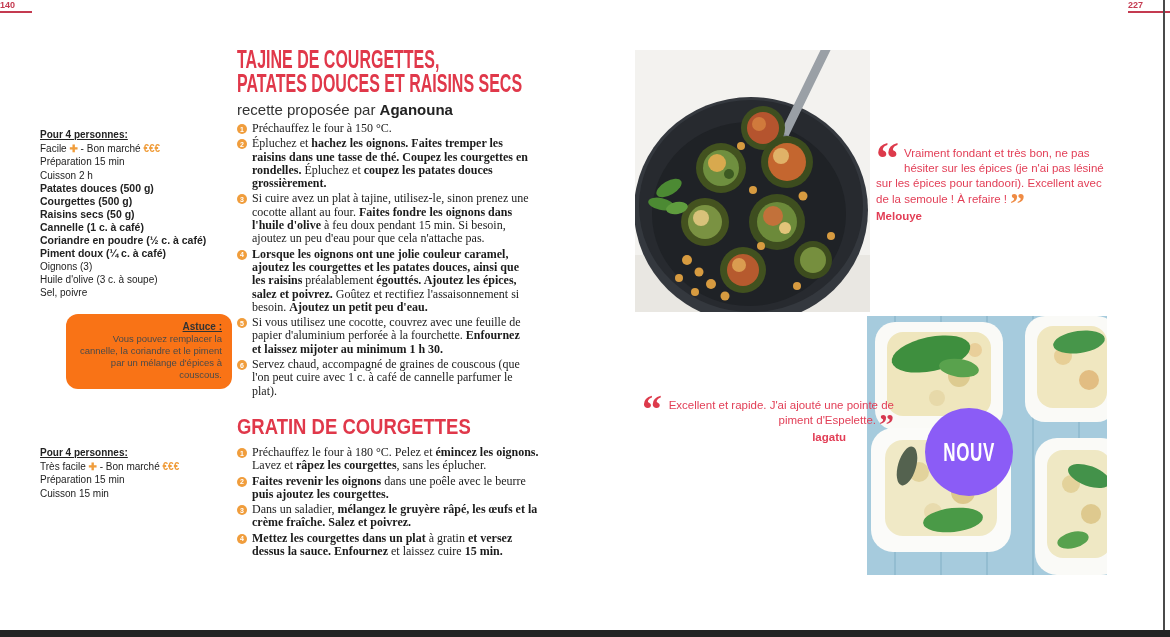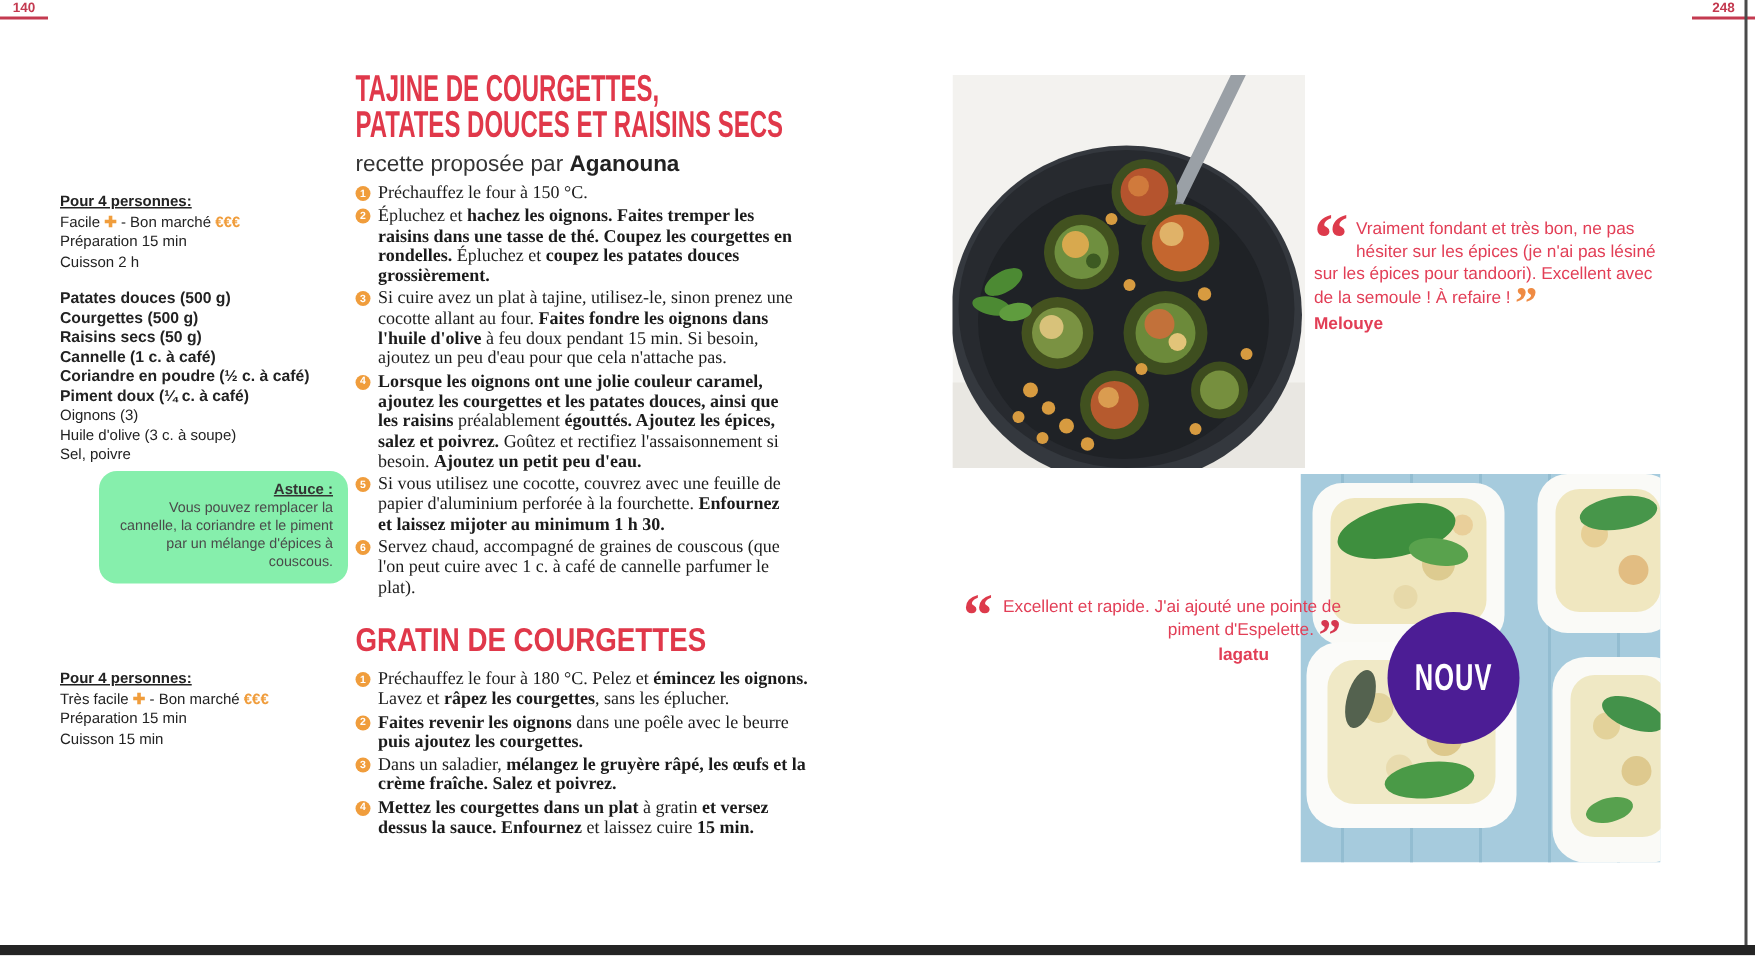--- a/index.html
+++ b/index.html
@@ -1,20 +1,20 @@
 <!DOCTYPE html>
 <html><head>
 <meta charset="utf-8">
 <style>
   html,body{margin:0;padding:0;background:#ffffff;}
   .spread{position:relative;width:1170px;height:637px;background:#fff;overflow:hidden;
           font-family:"Liberation Sans", sans-serif;color:#222;}
   
   .folio{position:absolute;font-size:9px;font-weight:bold;color:#c43a50;
-         border-bottom:2px solid #c43a50;text-align:center;padding-bottom:1px;}
+         border-bottom:2px solid #c43a50;text-align:left;padding-bottom:1px;}
   .folio-left{left:0;top:295;width:32px;}
   .folio-right{left:1128px;top:295;width:42px;}
   
   .rtitle{position:absolute;left:237px;color:#e0384a;font-weight:bold;white-space:nowrap;
           transform-origin:left top;line-height:24px;}
   .rtitle1{top:47px;font-size:25px;transform:scaleX(0.64);}
   .rtitle2{top:415px;font-size:22px;transform:scaleX(0.84);}
   .byline{position:absolute;left:237px;top:101px;font-size:15px;color:#333;}
   .byline b{color:#222;}
   
@@ -25,25 +25,25 @@
   .stepnum{flex:none;width:10px;height:10px;border-radius:50%;background:#f09d3c;color:#fff;
            font-size:7px;font-weight:bold;display:flex;align-items:center;justify-content:center;
            margin:2px 5px 0 0;font-family:"Liberation Sans",sans-serif;}
   .steptext{flex:1;font-family:"Liberation Serif", serif;font-size:12px;line-height:13.3px;color:#1b1b1b;}
   .steptext b{font-weight:bold;}
   
   .meta{position:absolute;left:40px;width:188px;text-align:left;font-size:10px;line-height:13.5px;color:#222;}
   .meta1{top:128px;} .meta2{top:446px;}
   .serves{font-weight:bold;text-decoration:underline;}
   .oicon{color:#f09d3c;font-weight:bold;}
-  .inglist{margin-top:11px;}
+  .inglist{}
   .ing{font-size:10px;line-height:13px;}
   .ing.b{font-weight:bold;font-size:10.5px;}
   
-  .tip{position:absolute;left:66px;top:314px;width:146px;background:#86efac;border-radius:12px;
+  .tip{position:absolute;left:66px;top:314px;width:146px;background:#f97316;border-radius:12px;
        padding:7px 10px 8px 10px;text-align:right;}
   .tip-title{font-size:10px;font-weight:bold;text-decoration:underline;color:#333;}
   .tip-body{font-size:9.5px;line-height:12px;color:#4a4a4a;margin-top:1px;}
   
   .quote{position:absolute;color:#e23e56;font-size:11.5px;line-height:15.2px;}
   .quote1{left:876px;top:146px;width:240px;}
   .quote2{left:642px;top:398px;width:252px;text-align:right;}
   .oq{float:left;font-family:"Liberation Serif",serif;font-weight:bold;font-size:46px;line-height:26px;
       margin-right:5px;color:#dd3a4b;}
   .quote2 .oq{font-size:40px;line-height:24px;margin-right:2px;}
@@ -51,21 +51,21 @@
       vertical-align:-10px;margin-left:3px;}
   .cq1{color:#ef8b44;} .cq2{color:#d63850;}
   .qauthor{font-weight:bold;margin-top:2px;}
   .quote2 .qauthor{margin-right:48px;}
   
   .photo{position:absolute;display:block;}
   .photo-top{left:635px;top:50px;}
   .photo-bottom{left:867px;top:316px;}
   
   .badge{position:absolute;left:925px;top:408px;width:88px;height:88px;border-radius:50%;
-         background:#4c1d95;display:flex;align-items:center;justify-content:center;}
+         background:#8b5cf6;display:flex;align-items:center;justify-content:center;}
   .badge span{color:#fff;font-weight:bold;font-size:25px;letter-spacing:1px;transform:scaleX(0.68);white-space:nowrap;}
   
   .edge-bottom{position:absolute;left:0;top:630px;width:1170px;height:7px;background:#242424;}
   .edge-right{position:absolute;left:1163px;top:0;width:2px;height:630px;background:#4a4a4a;}
 </style>
 </head>
 <body>
 
 <div class="spread">
 
@@ -225,21 +225,21 @@
       <ellipse cx="26" cy="154" rx="13" ry="6" transform="rotate(12 26 154)"></ellipse>
       <ellipse cx="42" cy="158" rx="11" ry="6" transform="rotate(-10 42 158)" fill="#5f9c3e"></ellipse>
     </g>
   </svg>
 
   <div class="quote quote1">
     <span class="oq">“</span><span>Vraiment fondant et très bon, ne pas hésiter sur les épices (je n'ai pas lésiné sur les épices pour tandoori). Excellent avec de la semoule ! À refaire !</span><span class="cq cq1">”</span>
     <div class="qauthor">Melouye</div>
   </div>
 
-  <div class="folio folio-right">248</div>
+  <div class="folio folio-right">227</div>
 
   <svg class="photo photo-bottom" width="240" height="259" viewBox="0 0 240 259">
     <rect x="0" y="0" width="240" height="259" fill="#a6cbdd"></rect>
     <g stroke="#93bdd1" stroke-width="2">
       <line x1="28" y1="0" x2="28" y2="259"></line>
         <line x1="74" y1="0" x2="74" y2="259"></line>
       <line x1="120" y1="0" x2="120" y2="259"></line>
         <line x1="166" y1="0" x2="166" y2="259"></line>
       <line x1="212" y1="0" x2="212" y2="259"></line>
     </g>

